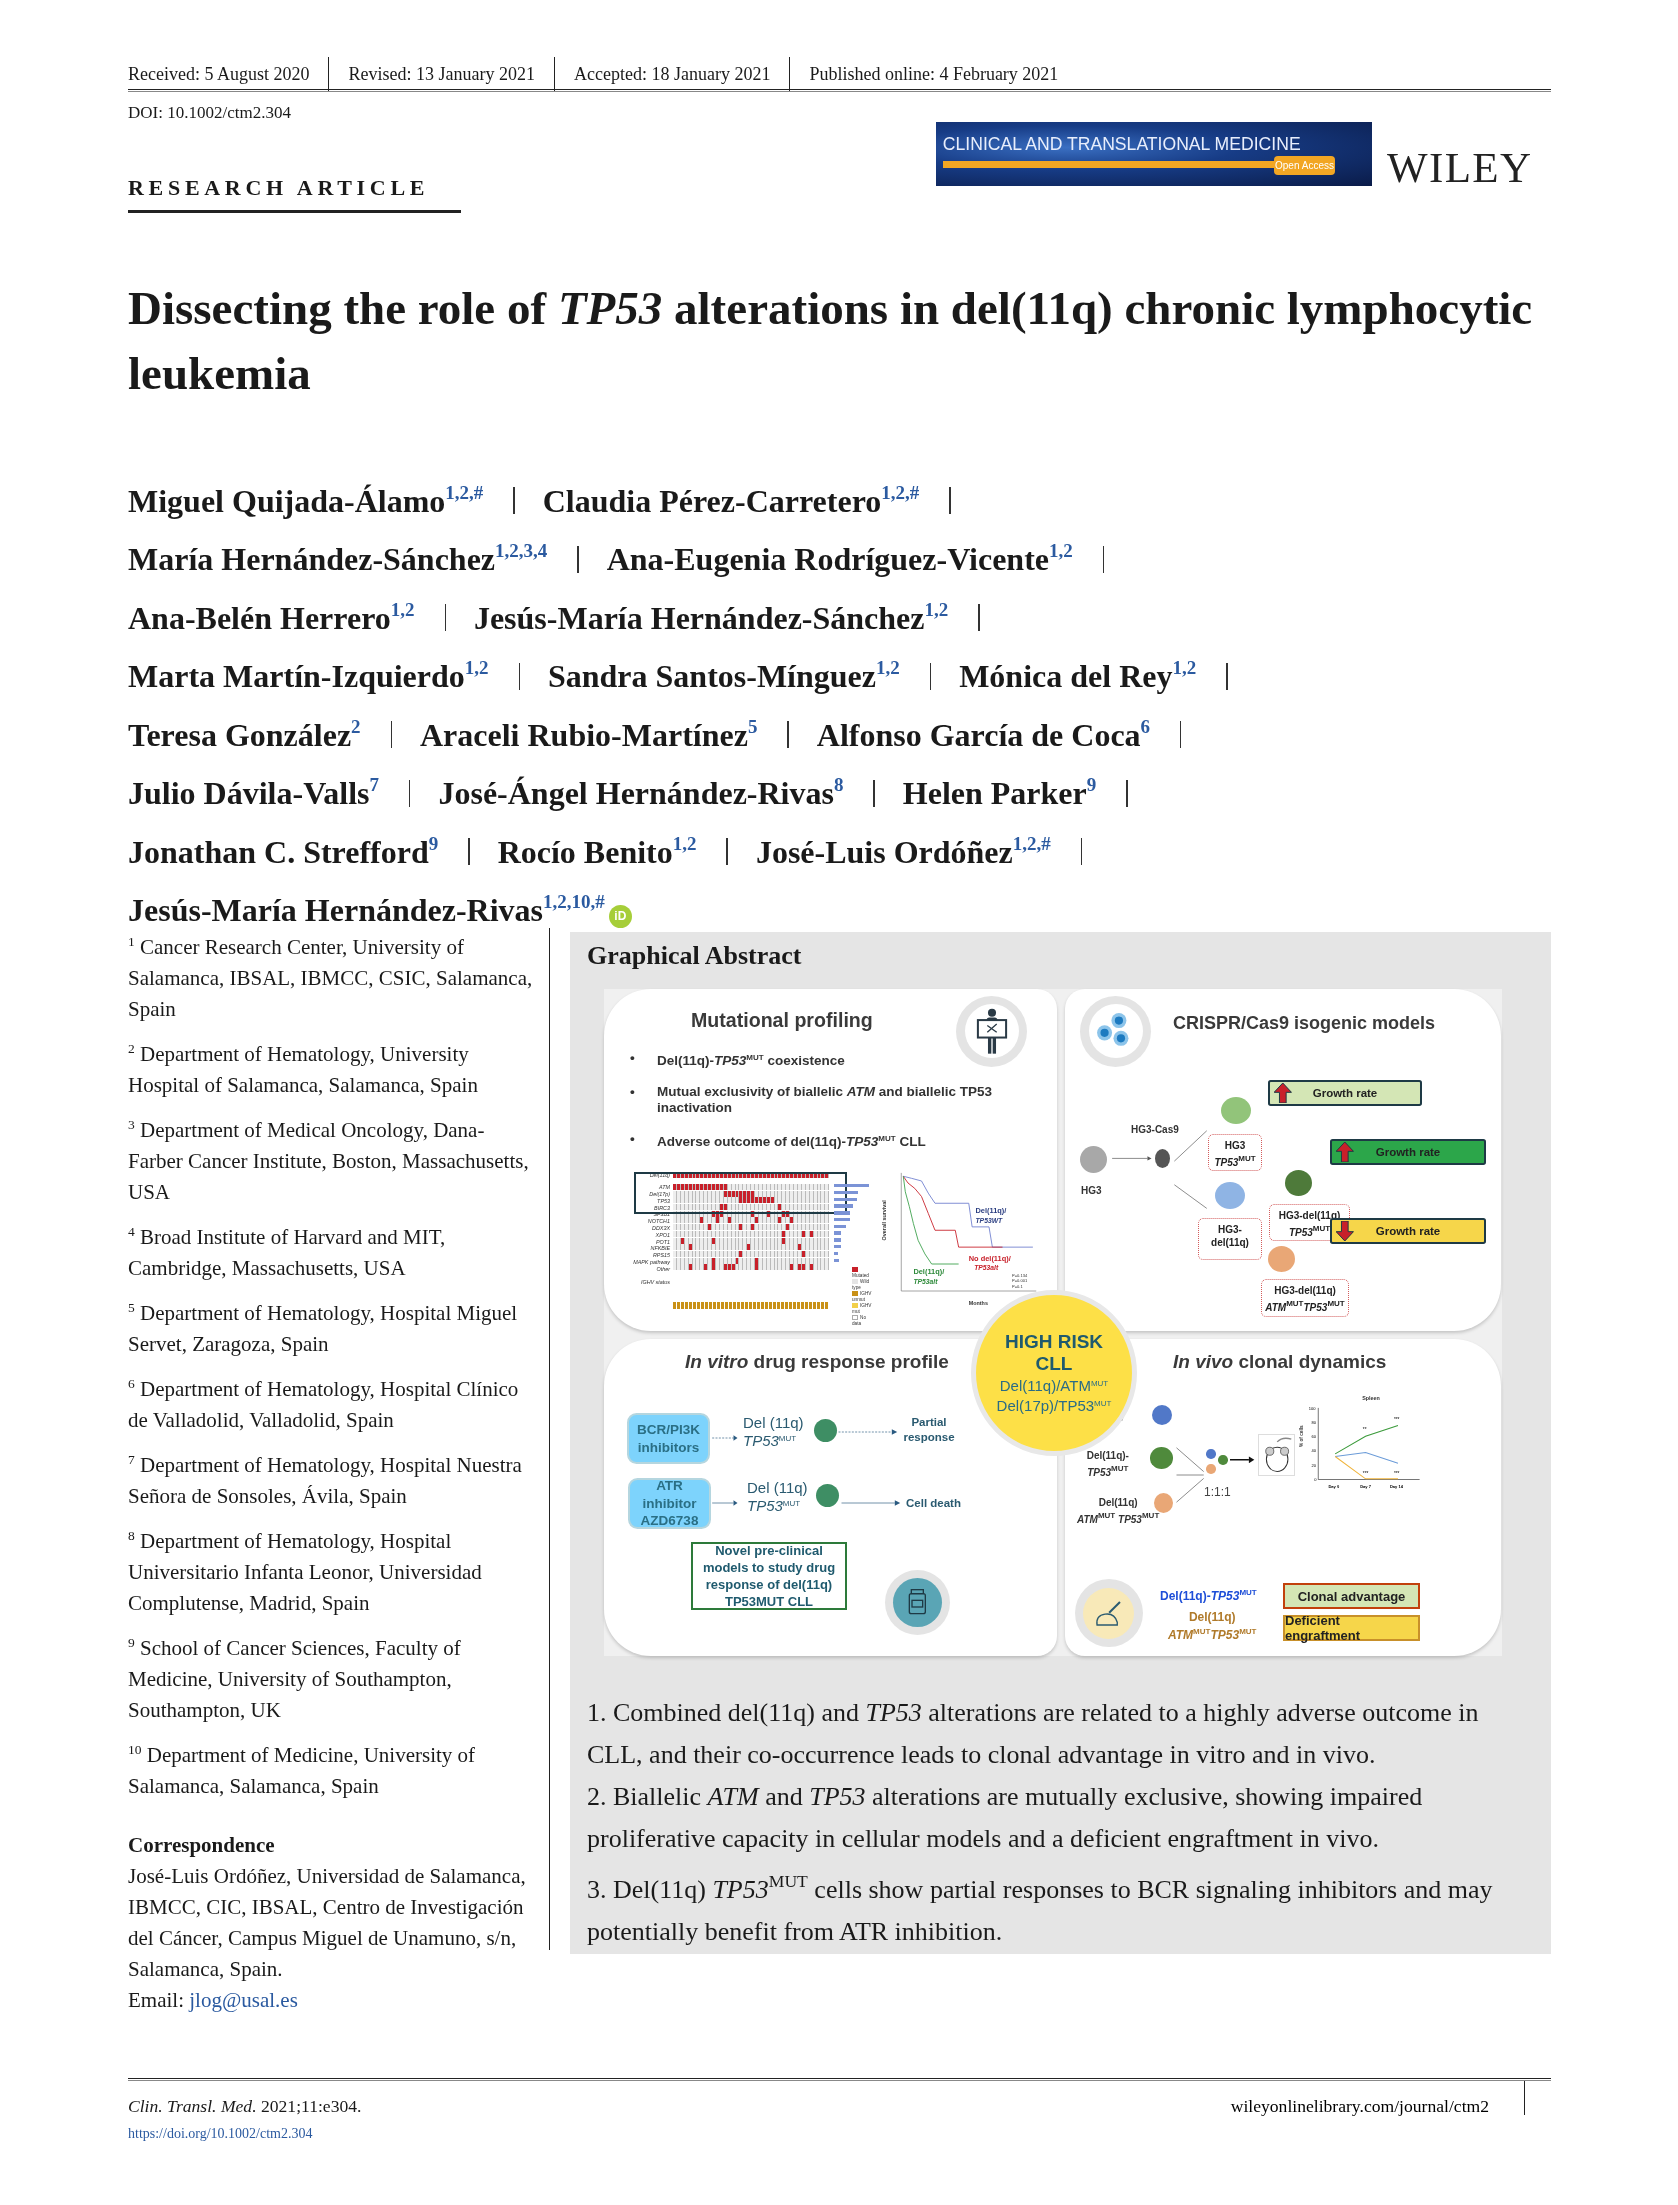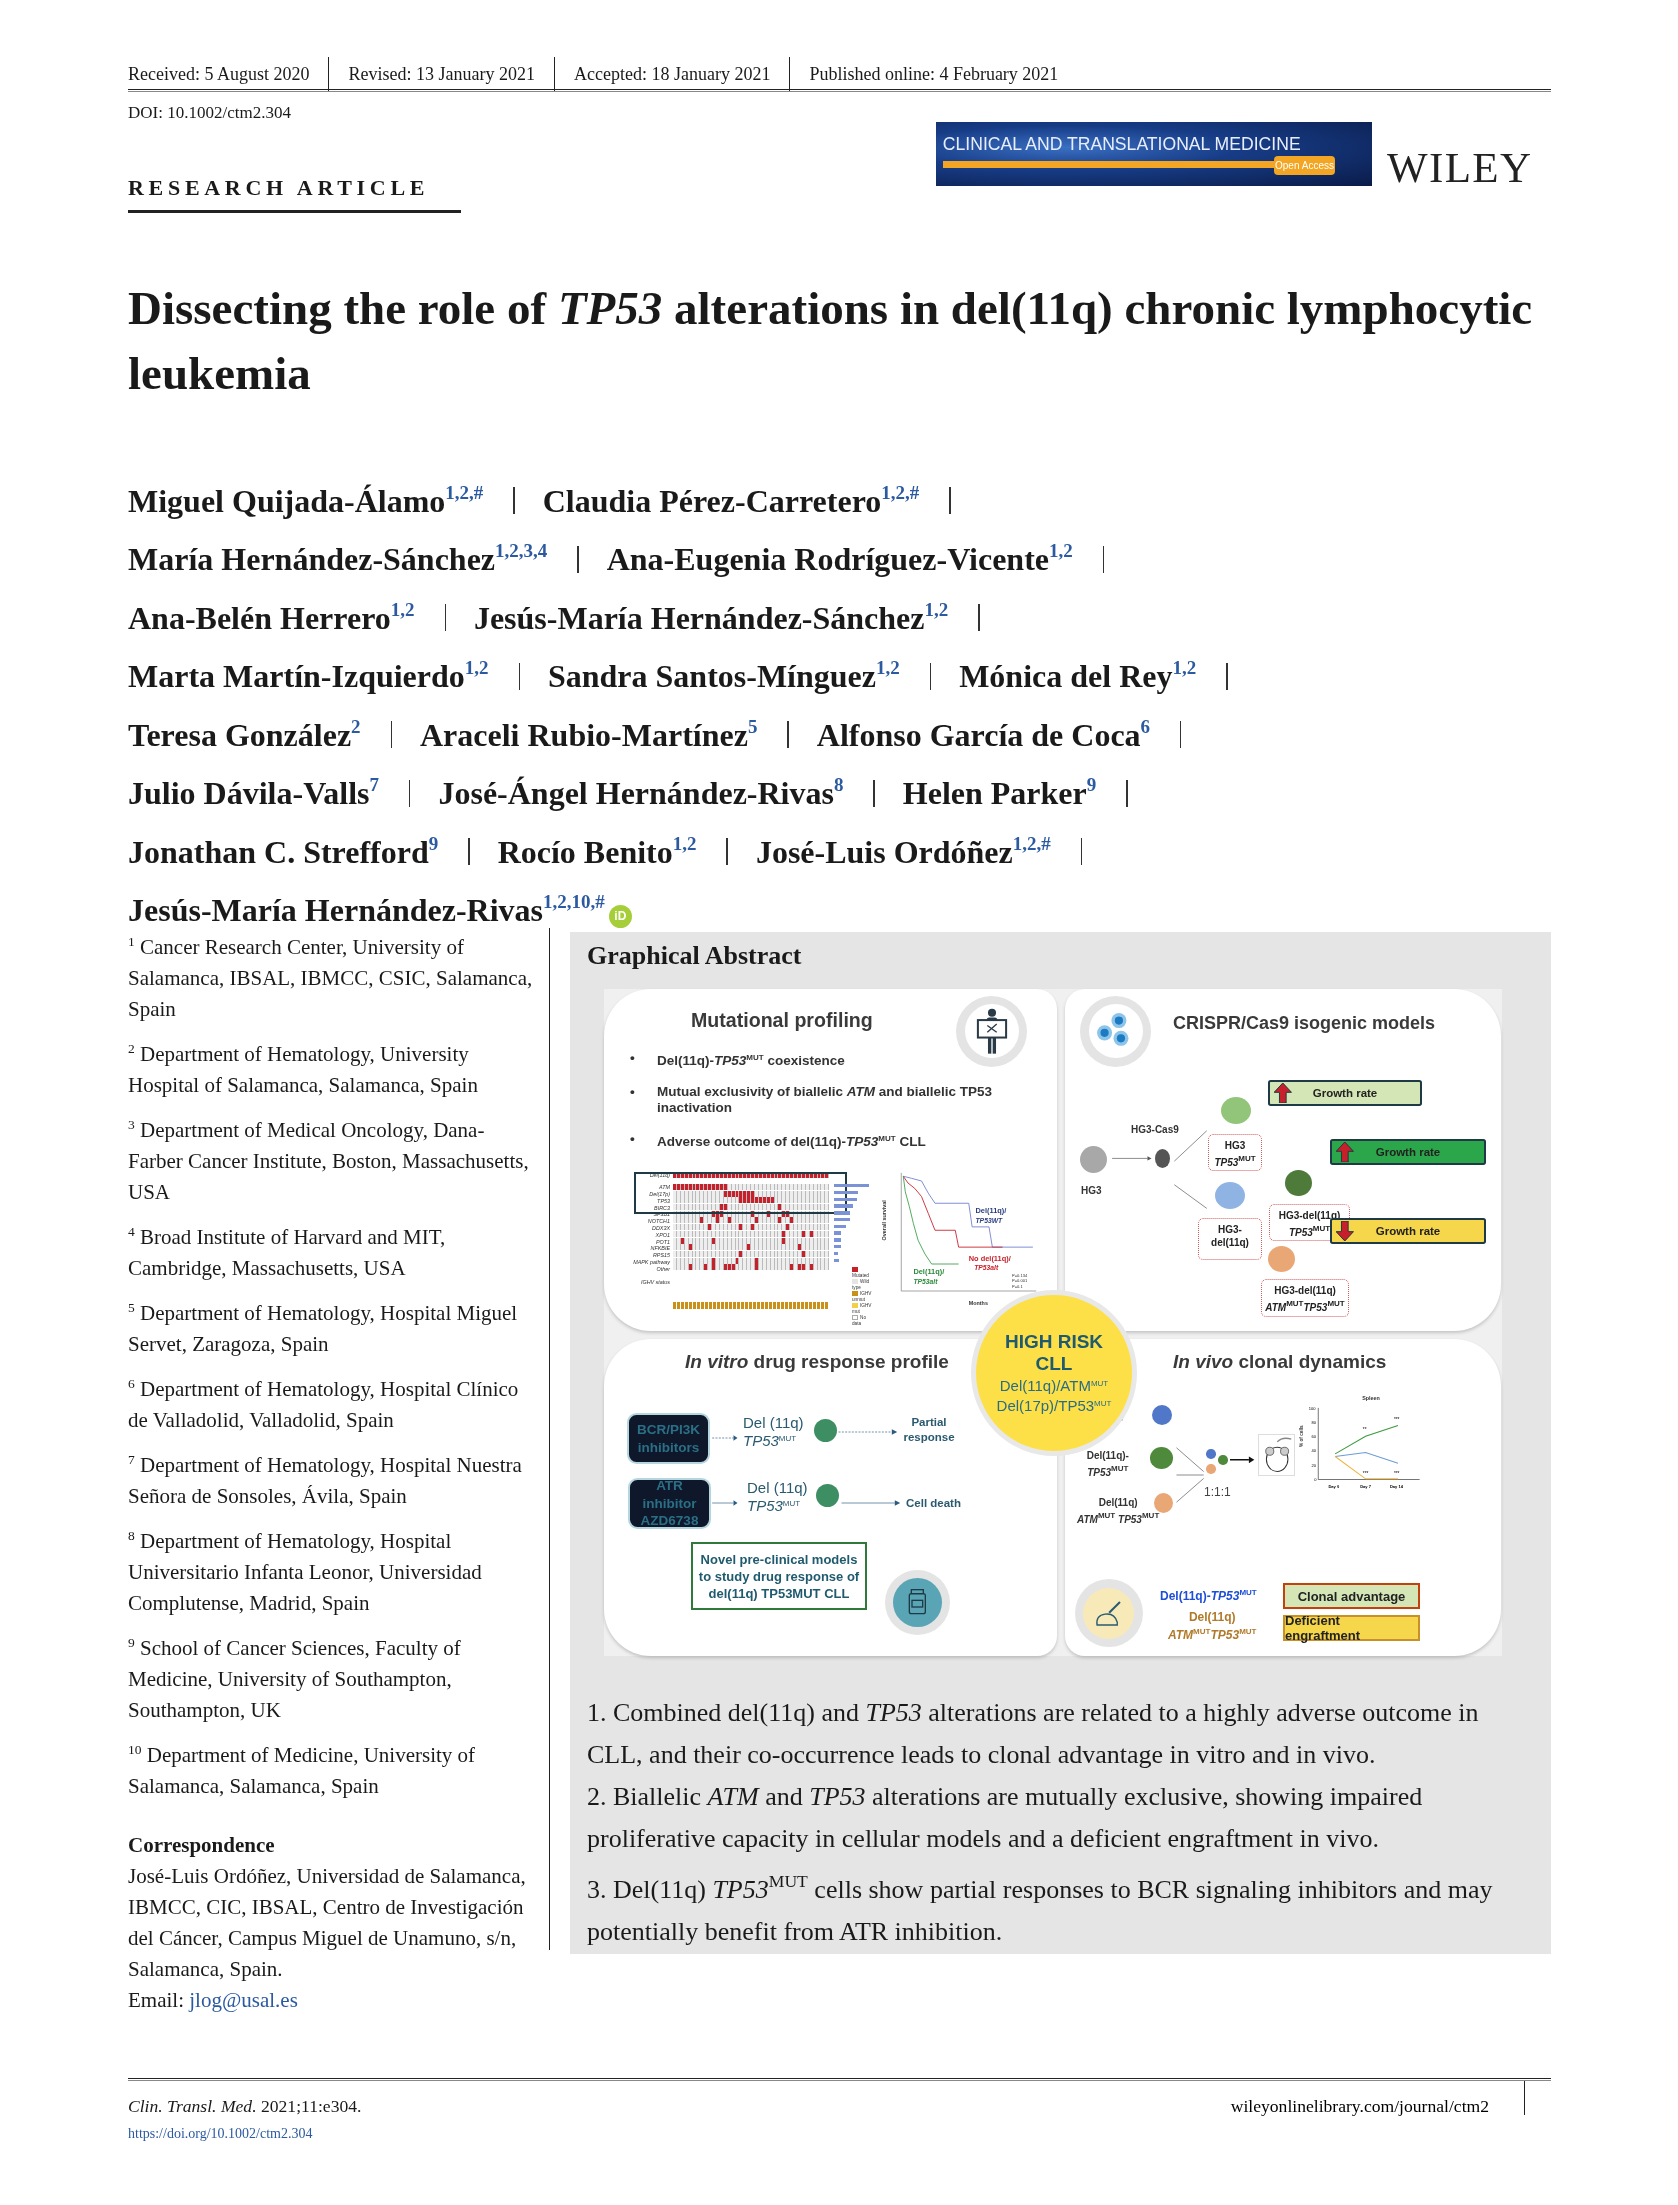--- a/index.html
+++ b/index.html
@@ -80,21 +80,21 @@
   .hr-circle { position: absolute; left: 367px; top: 301px; width: 166px; height: 166px; border-radius: 50%; background: #fde047; border: 5.4px solid #e8e8e8; z-index: 5; display: flex; flex-direction: column; align-items: center; justify-content: center; font-family: "Liberation Sans", sans-serif; color: #1f5a6e; font-weight: bold; text-align: center; }
   .hr-circle .h1 { font-size: 19px; line-height: 21.7px; }
   .hr-circle .h2 { font-size: 15px; line-height: 17.6px; color: #2a6c86; font-weight: normal; }
 
   .cell { position: absolute; border-radius: 50%; }
   .box-dash { position: absolute; border: 1.4px dotted #d35c5c; border-radius: 5.4px; background: #fff; font-size: 10px; font-weight: bold; color: #222; text-align: center; line-height: 13px; padding-top: 4px; }
   .growth { position: absolute; height: 26px; border: 2px solid #1e3a45; border-radius: 2.7px; font-size: 11.5px; font-weight: bold; color: #222; display: flex; align-items: center; justify-content: center; }
   .arrow-up, .arrow-down { position: absolute; left: 4px; top: 1.4px; width: 17.6px; height: 20px; }
   .label-sm { position: absolute; font-size: 10px; font-weight: bold; color: #333; white-space: nowrap; }
 
-  .drug-box { position: absolute; background: #0f172a; border: 2px solid #b5d6df; border-radius: 9.5px; color: #2a6f85; font-weight: bold; font-size: 13.5px; text-align: center; line-height: 17.6px; display: flex; align-items: center; justify-content: center; }
+  .drug-box { position: absolute; background: #7dd3fc; border: 2px solid #b5d6df; border-radius: 9.5px; color: #2a6f85; font-weight: bold; font-size: 13.5px; text-align: center; line-height: 17.6px; display: flex; align-items: center; justify-content: center; }
   .novel { position: absolute; border: 2px solid #2d7a3a; color: #1f5a6e; font-weight: bold; font-size: 13px; line-height: 17px; text-align: center; display: flex; align-items: center; justify-content: center; background: #fff; }
   .res-box { position: absolute; height: 26px; border: 2px solid #c2410c; font-weight: bold; font-size: 13px; display: flex; align-items: center; justify-content: center; color: #222; }
 
   .keypoints { left: 587px; top: 1692px; width: 947px; font-size: 26px; line-height: 42px; color: #1a1a1a; }
   .keypoints i { font-style: italic; }
   .keypoints sup { font-size: 17.6px; vertical-align: 10.8px; }
 
   
   .rule-bot { left: 128px; top: 2078px; width: 1423px; height: 2.7px; border-top: 1.4px solid #222; border-bottom: 0.7px solid #888; }
   .foot-cite { left: 128px; top: 2096px; font-size: 17.6px; font-style: italic; }
@@ -919,21 +919,21 @@
         <polygon points="32,2 38,6 32,10" fill="#2a5a80"></polygon>
       </svg>
     <div class="abs" style="left:143px; top:141px; font-size:15px; color:#2a5a70; line-height:16px;"><span>Del (11q)</span><br><i>TP53</i><sup class="s">MUT</sup></div>
     <div class="cell" style="left:212px; top:145px; width:23px; height:23px; background:#3e8e64;"></div>
     <svg class="abs" style="left:237px; top:160px;" width="61" height="8" viewBox="0 0 90 12">
         <line x1="0" y1="6" x2="80" y2="6" stroke="#2a5a80"></line>
         <polygon points="80,2 88,6 80,10" fill="#2a5a80"></polygon>
       </svg>
     <div class="abs" style="left:302px; top:158px; font-size:11.5px; color:#2a5a70; font-weight:bold;">Cell death</div>
 
-    <div class="novel" style="left:87px; top:203px; width:176px; height:68px;">Novel pre-clinical models to study drug response of del(11q) TP53MUT CLL</div>
+    <div class="novel" style="left:87px; top:203px; width:156px; height:68px;">Novel pre-clinical models to study drug response of del(11q) TP53MUT CLL</div>
     <div class="icon-circle" style="left:281px; top:231px; width:65px; height:65px;">
       <div class="icon-inner" style="width:49px; height:49px; background:#5aa5b5;">
         <svg width="24" height="30" viewBox="0 0 36 44">
             <rect x="8" y="2" width="18" height="6" fill="none" stroke="#1e3a45" stroke-width="2"></rect>
             <rect x="5" y="8" width="24" height="30" rx="3" fill="none" stroke="#1e3a45" stroke-width="2"></rect>
             <rect x="9" y="18" width="16" height="10" fill="none" stroke="#1e3a45" stroke-width="2"></rect>
           </svg>
       </div>
     </div>
   </div>

